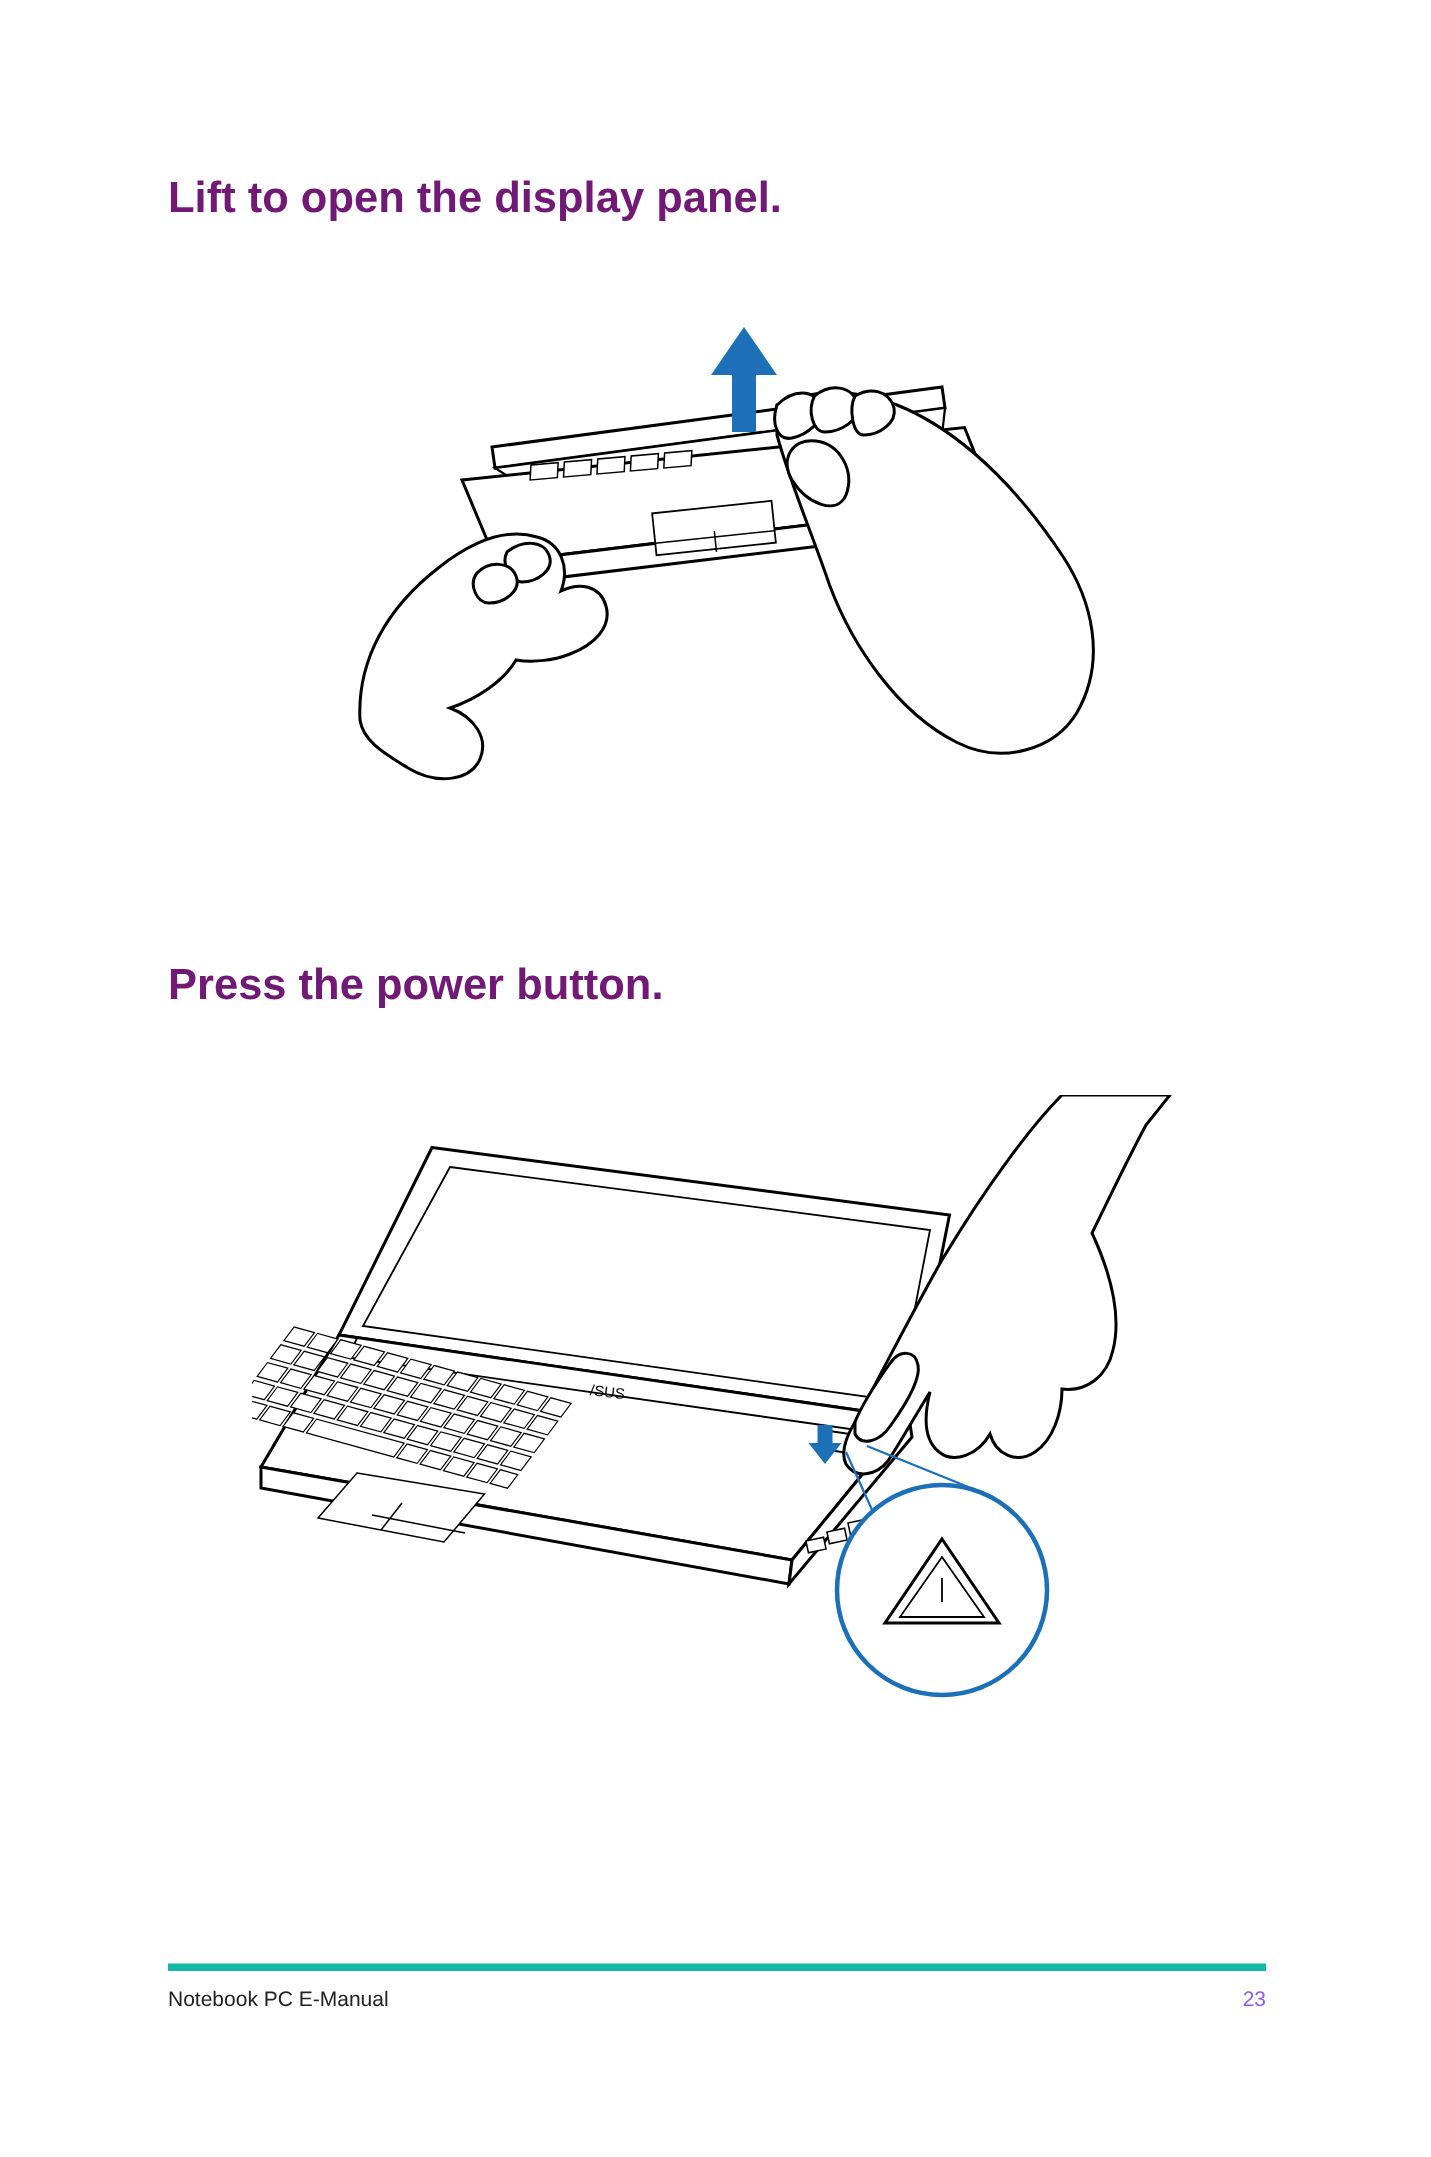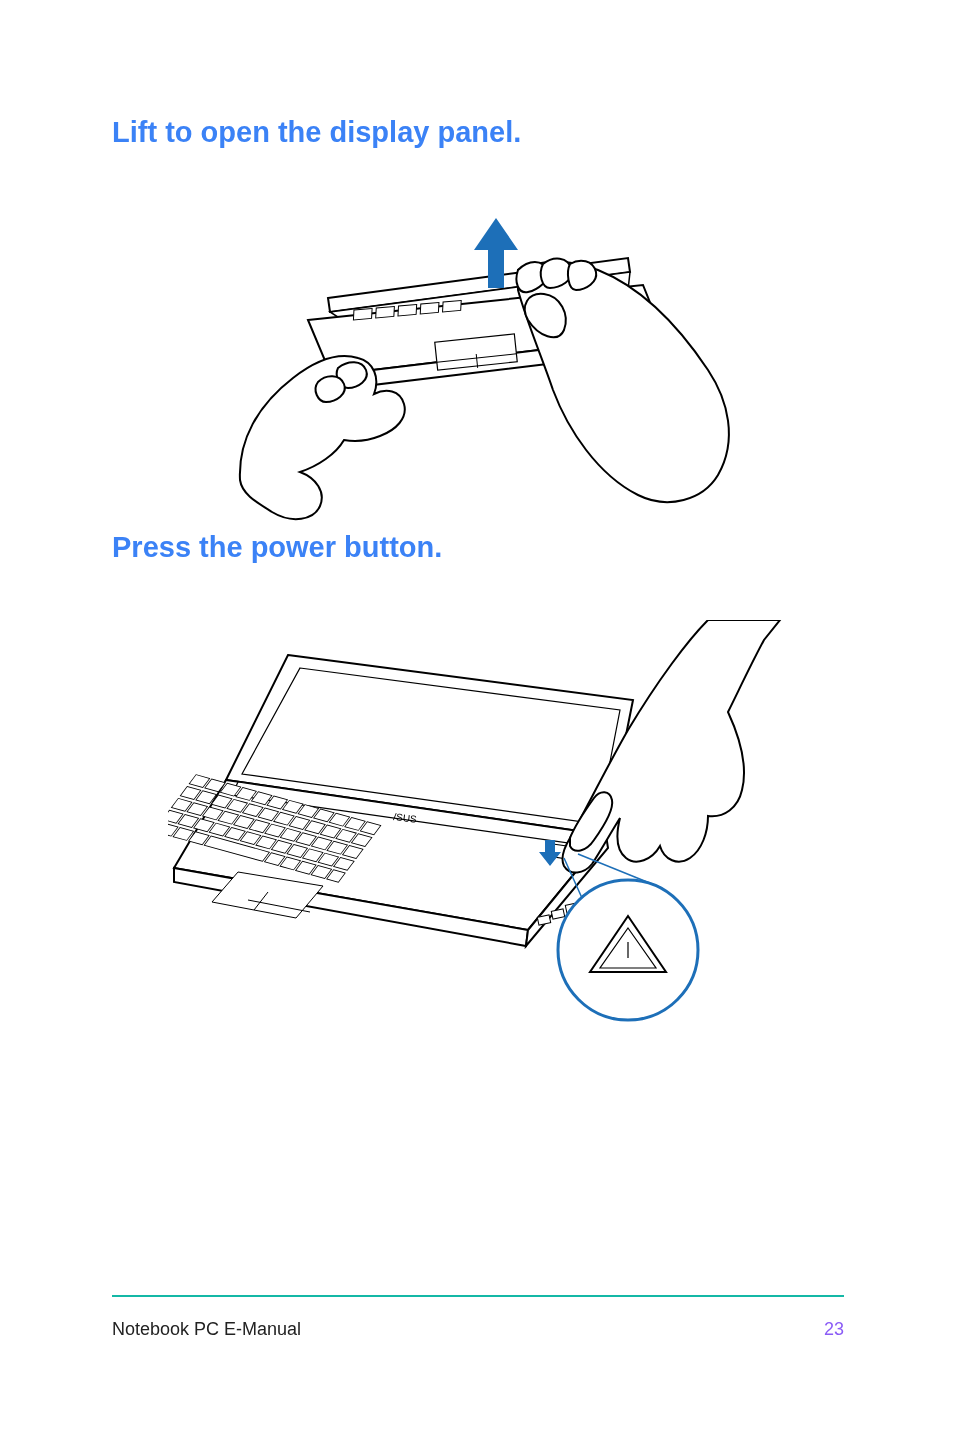--- a/index.html
+++ b/index.html
@@ -9,44 +9,45 @@
     background: #ffffff;
     font-family: "Segoe UI", Arial, sans-serif;
     position: relative;
   }
   .page {
     padding: 115px 110px 0 112px;
     height: 100%;
     position: relative;
   }
   .heading {
-    color: #3b82f6;
+    color: #701a75;
     font-weight: 700;
     font-size: 29px;
     line-height: 1.2;
     margin-bottom: 60px;
   }
   .heading2 {
+    margin-top: 110px;
     margin-bottom: 55px;
   }
   .illustration {
     display: flex;
     justify-content: center;
   }
   .illustration svg { display: block; }
   .footer {
     position: absolute;
     left: 112px;
     right: 110px;
     bottom: 98px;
-    border-top: 2px solid #14b8a6;
-    padding-top: 22px;
+    border-top: 5px solid #14b8a6;
+    padding-top: 10px;
     display: flex;
     justify-content: space-between;
-    font-size: 18px;
+    font-size: 14px;
     color: #222;
   }
   .pagenum { color: #8b5cf6; }
 </style>
 </head>
 <body>
 
 <div class="page">
   <h2 class="heading">Lift to open the display panel.</h2>
 

